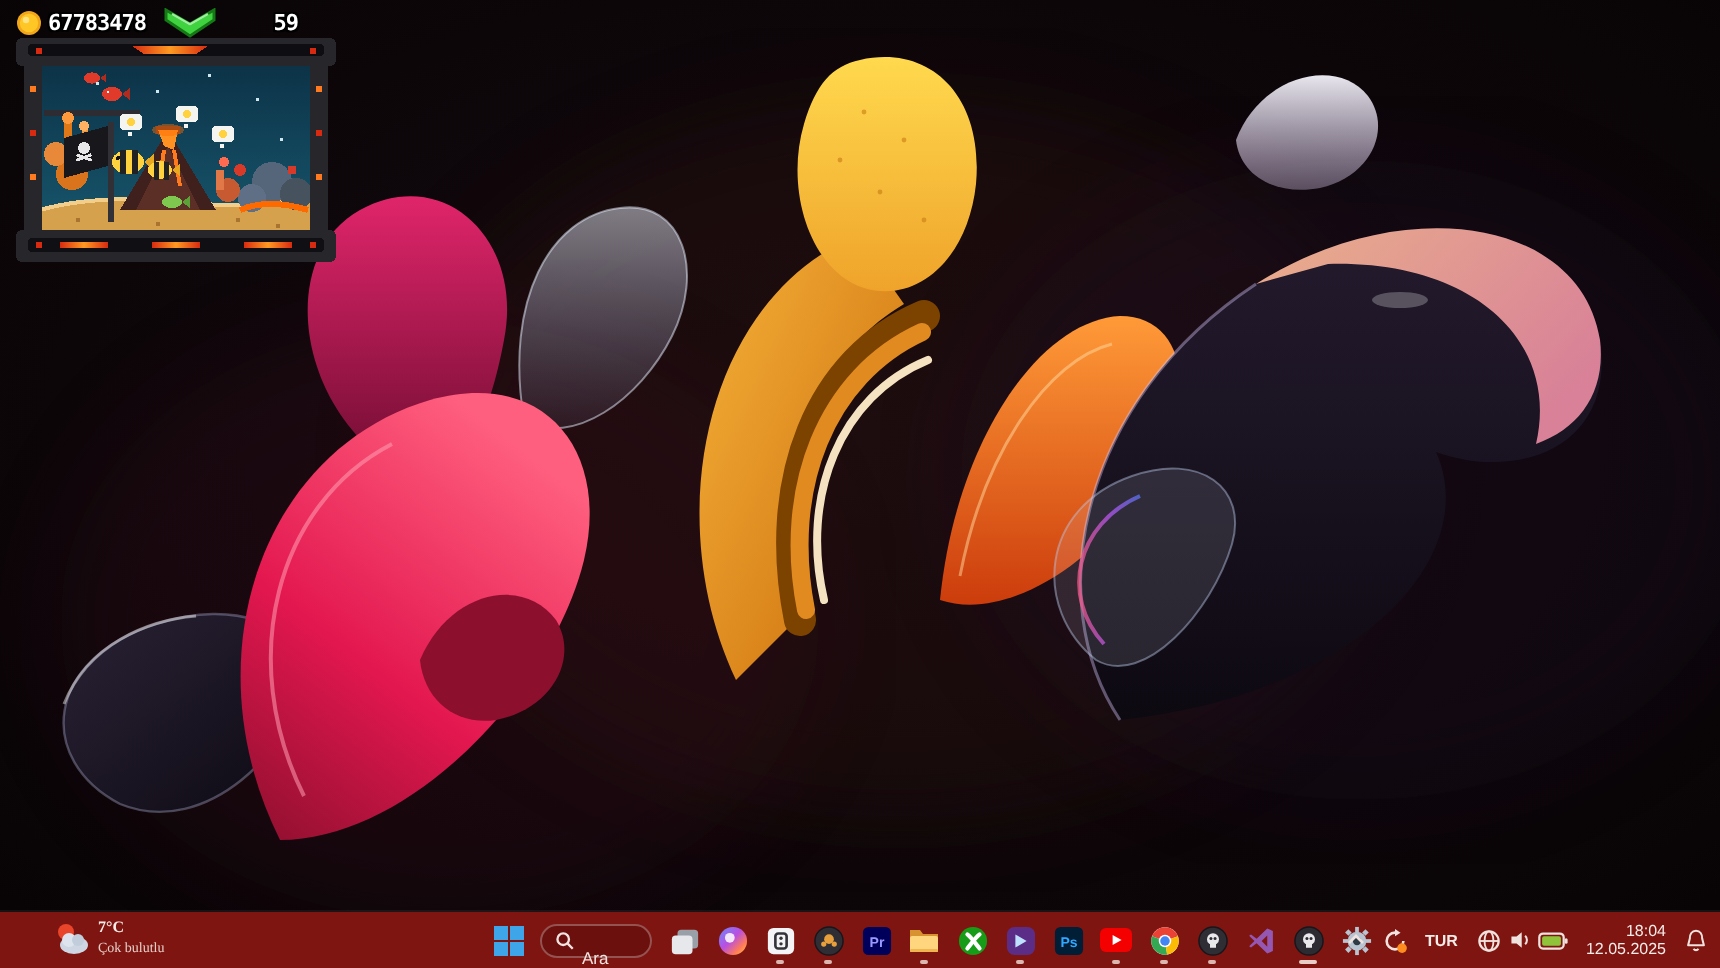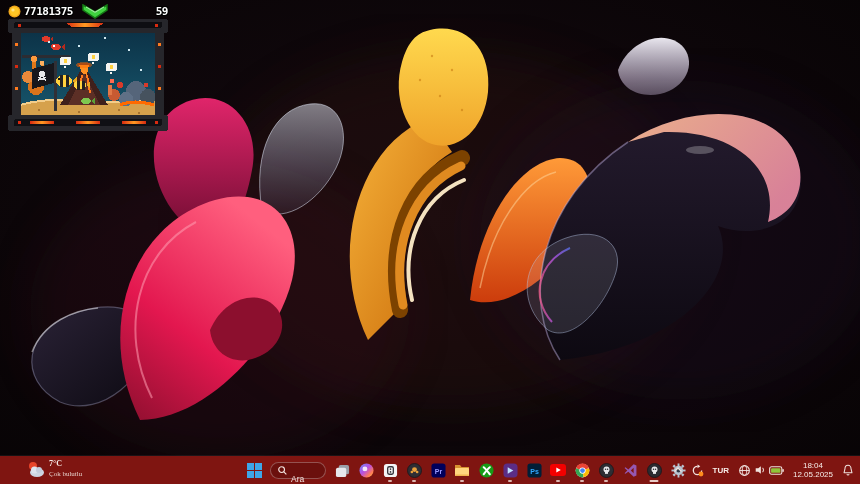--- a/index.html
+++ b/index.html
@@ -7,21 +7,21 @@
   .desktop{position:relative;width:860px;height:484px;overflow:hidden;}
   .wallpaper{position:absolute;left:0;top:0;}
 
   
   .game-window{position:absolute;left:8px;top:2px;width:160px;height:132px;z-index:5;}
   .game-hud{position:absolute;left:0;top:1px;width:160px;height:16px;display:flex;align-items:center;}
   .hud-coins{display:flex;align-items:center;gap:3px;}
   .hud-text{font-family:"DejaVu Sans Mono",monospace;font-weight:bold;font-size:11px;color:#fff;
     text-shadow:1px 1px 0 #000,-1px 1px 0 #000,1px -1px 0 #000,-1px -1px 0 #000;letter-spacing:-0.5px;}
   .hud-chevron{margin-left:8px;}
-  .hud-level{margin-left:auto;margin-right:0;}
+  .hud-level{margin-left:auto;margin-right:19px;}
   .game-tank{position:absolute;left:0;top:17px;}
 
   
   .taskbar{position:absolute;left:0;bottom:0;width:860px;height:28px;background:#7f1511;z-index:10;
     box-shadow:0 -1px 0 rgba(255,255,255,0.06);}
   .weather{position:absolute;left:27px;top:3px;display:flex;align-items:center;gap:4px;cursor:default;}
   .weather-text{display:flex;flex-direction:column;line-height:10px;font-family:Liberation Serif, serif;}
   .weather-temp{font-size:8px;color:#f6ece8;font-weight:bold;}
   .weather-cond{font-size:7px;color:#e5cfc9;}
 
@@ -31,21 +31,21 @@
   .run-dot{position:absolute;bottom:0px;left:50%;transform:translateX(-50%);width:4px;height:2.5px;
     border-radius:2px;background:#e6c9c2;opacity:.9;}
   .run-dot.active{width:9px;background:#f4e0da;}
   .search-pill{width:56px;height:17px;border-radius:9px;background:#6b100d;border:1px solid rgba(255,255,255,0.28);
     display:flex;align-items:center;gap:4px;padding:0 7px;margin:0 3px;box-sizing:border-box;}
   .search-label{font-size:8.5px;color:#f2e4e0;margin-top:18px;}
 
   .tray{position:absolute;right:4px;top:0;height:28px;display:flex;align-items:center;gap:4px;}
   .tray-item{display:flex;align-items:center;justify-content:center;height:22px;padding:0 2px;border-radius:4px;}
   .tray-lang{font-size:8px;color:#f6ece8;font-weight:bold;padding:0 3px;}
-  .tray-clock{display:flex;flex-direction:column;align-items:center;line-height:9px;padding:0 3px;}
+  .tray-clock{display:flex;flex-direction:column;align-items:flex-end;line-height:9px;padding:0 3px;}
   .tray-time,.tray-date{font-size:8px;color:#f6ece8;}
   .icon-letter{font-weight:bold;font-size:7.5px;font-family:"Liberation Sans",sans-serif;}
 </style>
 </head>
 <body>
 
 <div class="desktop">
 
   <svg class="wallpaper" width="860" height="484" viewBox="0 0 860 484">
     <defs>
@@ -146,21 +146,21 @@
   </svg>
 
   <div class="game-window">
     <div class="game-hud">
       <div class="hud-coins">
         <svg width="13" height="13" viewBox="0 0 13 13">
           <circle cx="6.5" cy="6.5" r="6" fill="#f2a71b"></circle>
           <circle cx="6.5" cy="6.5" r="4.6" fill="#ffc726"></circle>
           <circle cx="5" cy="5" r="1.6" fill="#ffe382"></circle>
         </svg>
-        <span class="hud-text">77181375</span>
+        <span class="hud-text">67783478</span>
       </div>
       <svg class="hud-chevron" width="28" height="15" viewBox="0 0 28 15">
         <path d="M2,1 L14,8 L26,1 L26,6 L14,14 L2,6 Z" fill="#3fd43f" stroke="#157a15" stroke-width="1.5"></path>
         <path d="M5,3 L14,8.2 L23,3" fill="none" stroke="#9bf09b" stroke-width="1.2"></path>
       </svg>
       <span class="hud-text hud-level">59</span>
     </div>
 
     <svg class="game-tank" width="160" height="114" viewBox="0 0 160 114" shape-rendering="crispEdges">
       <defs>

